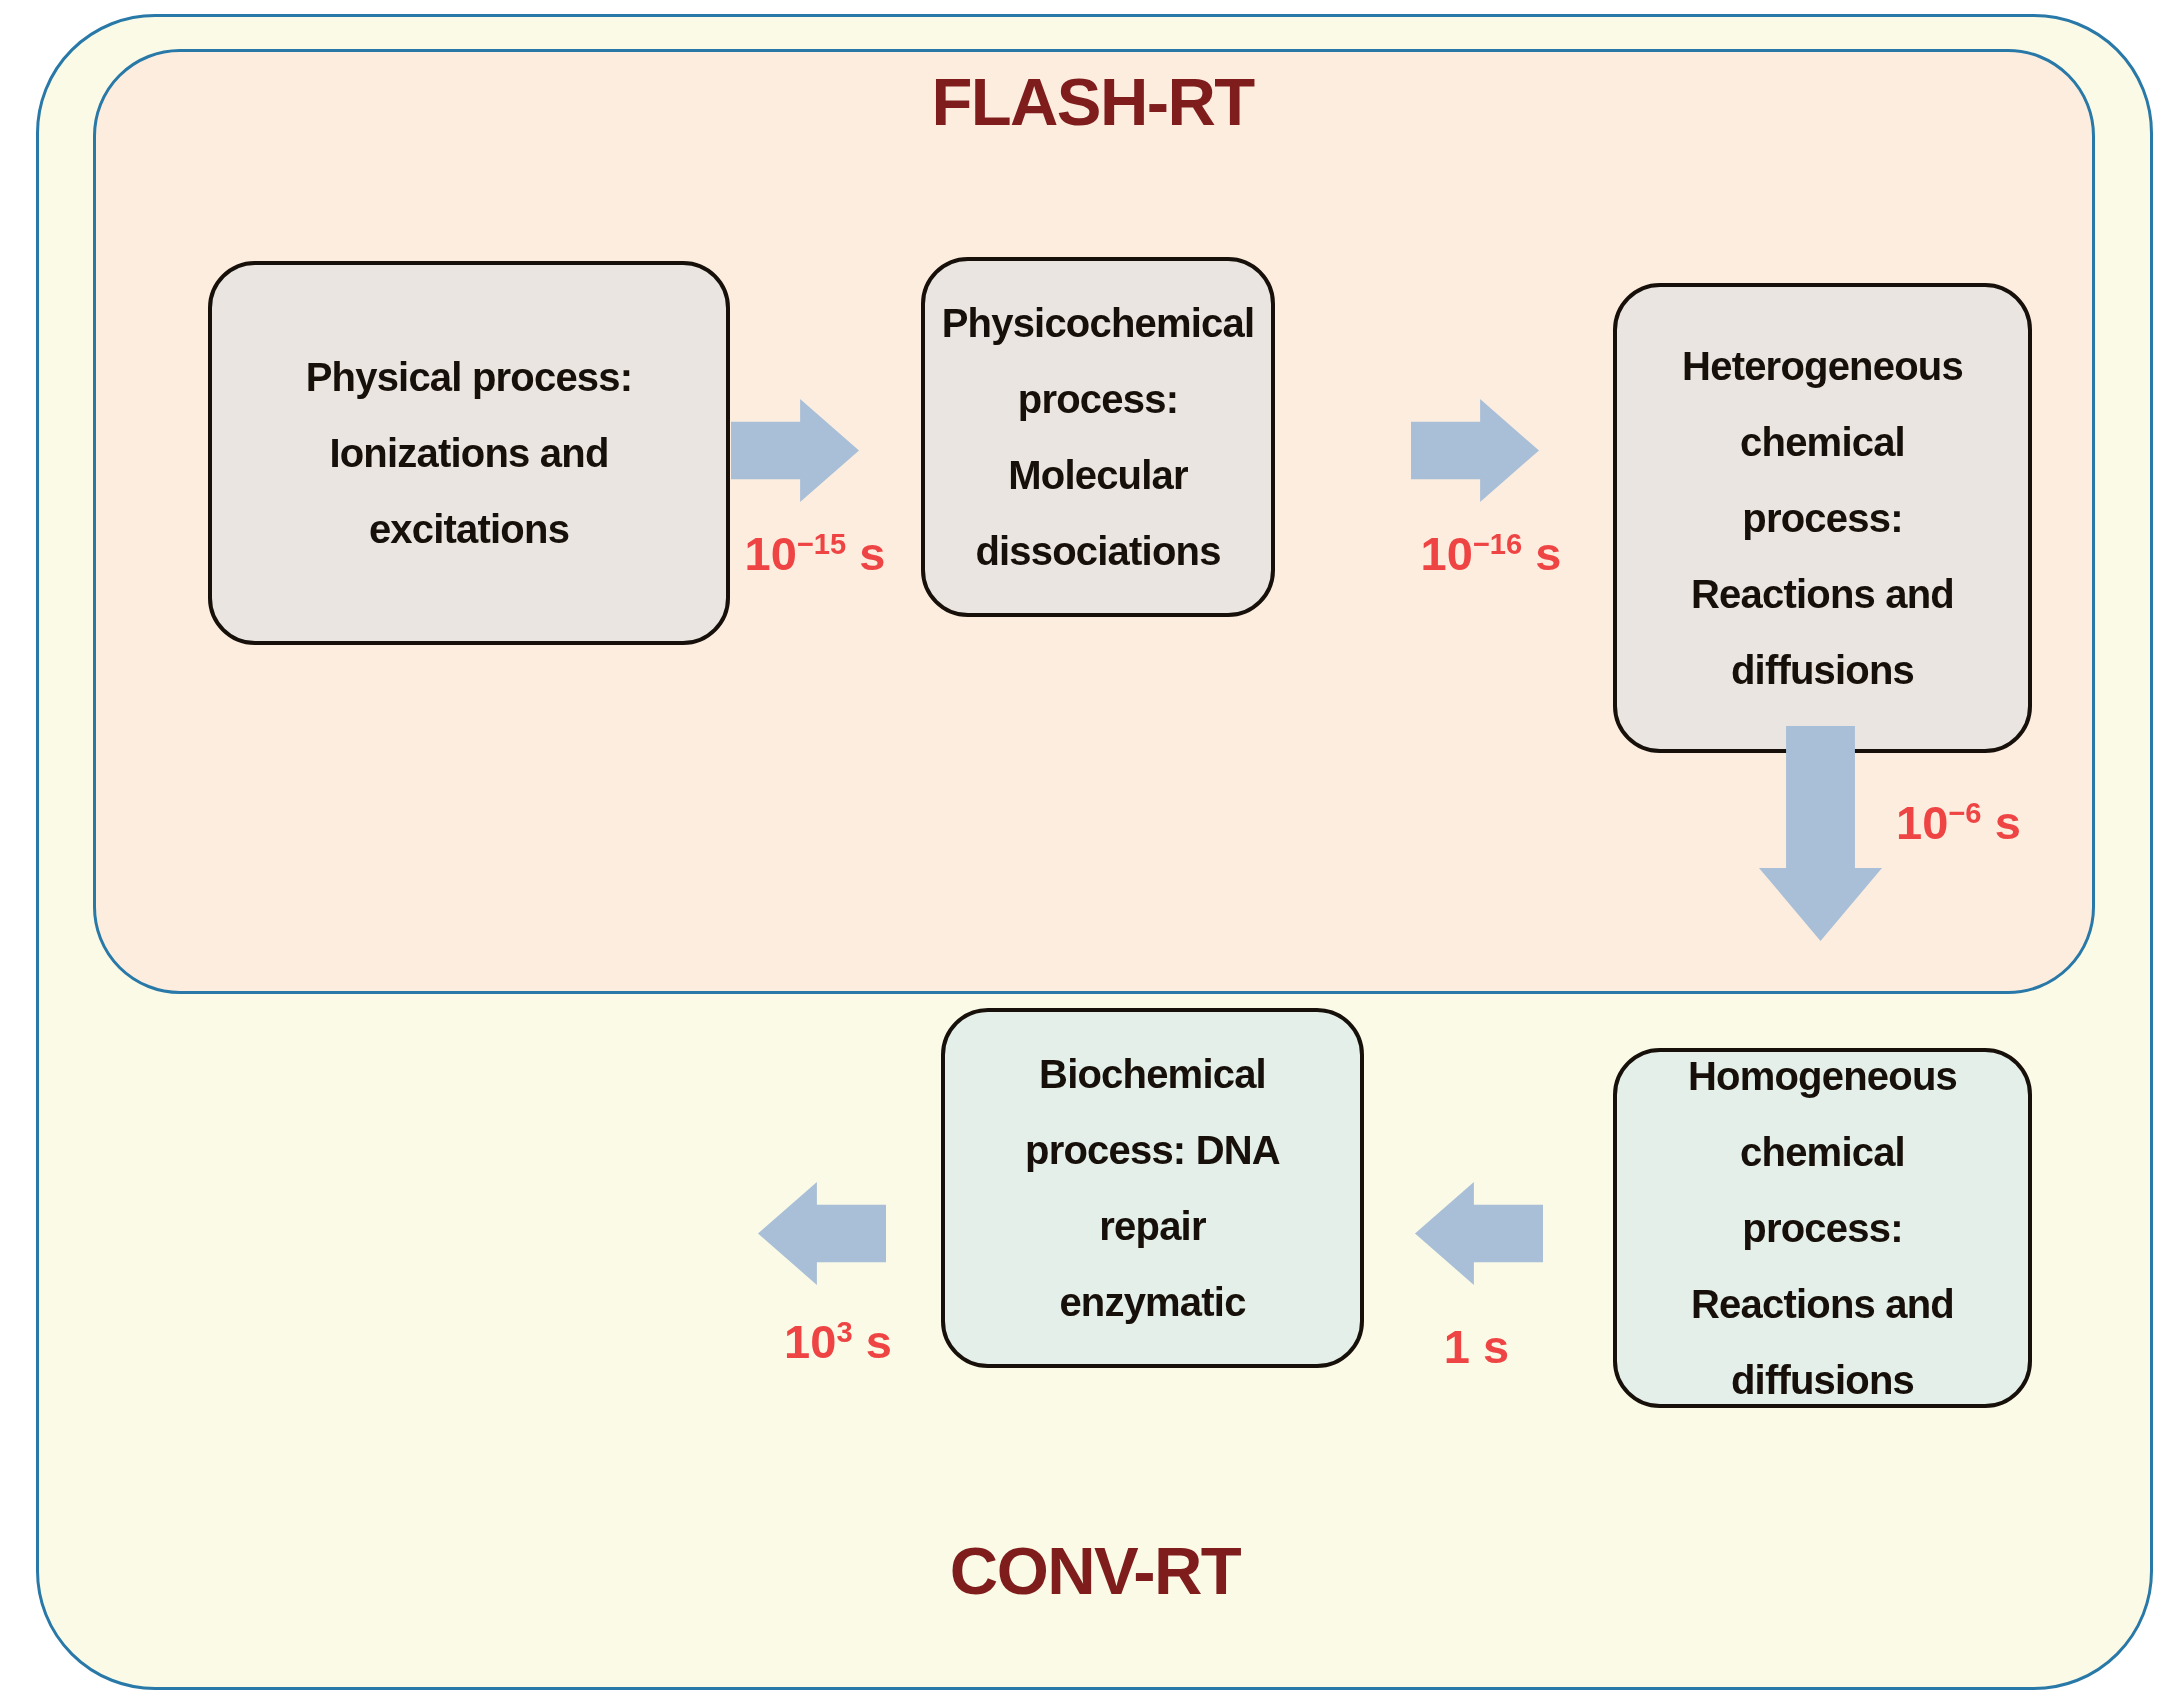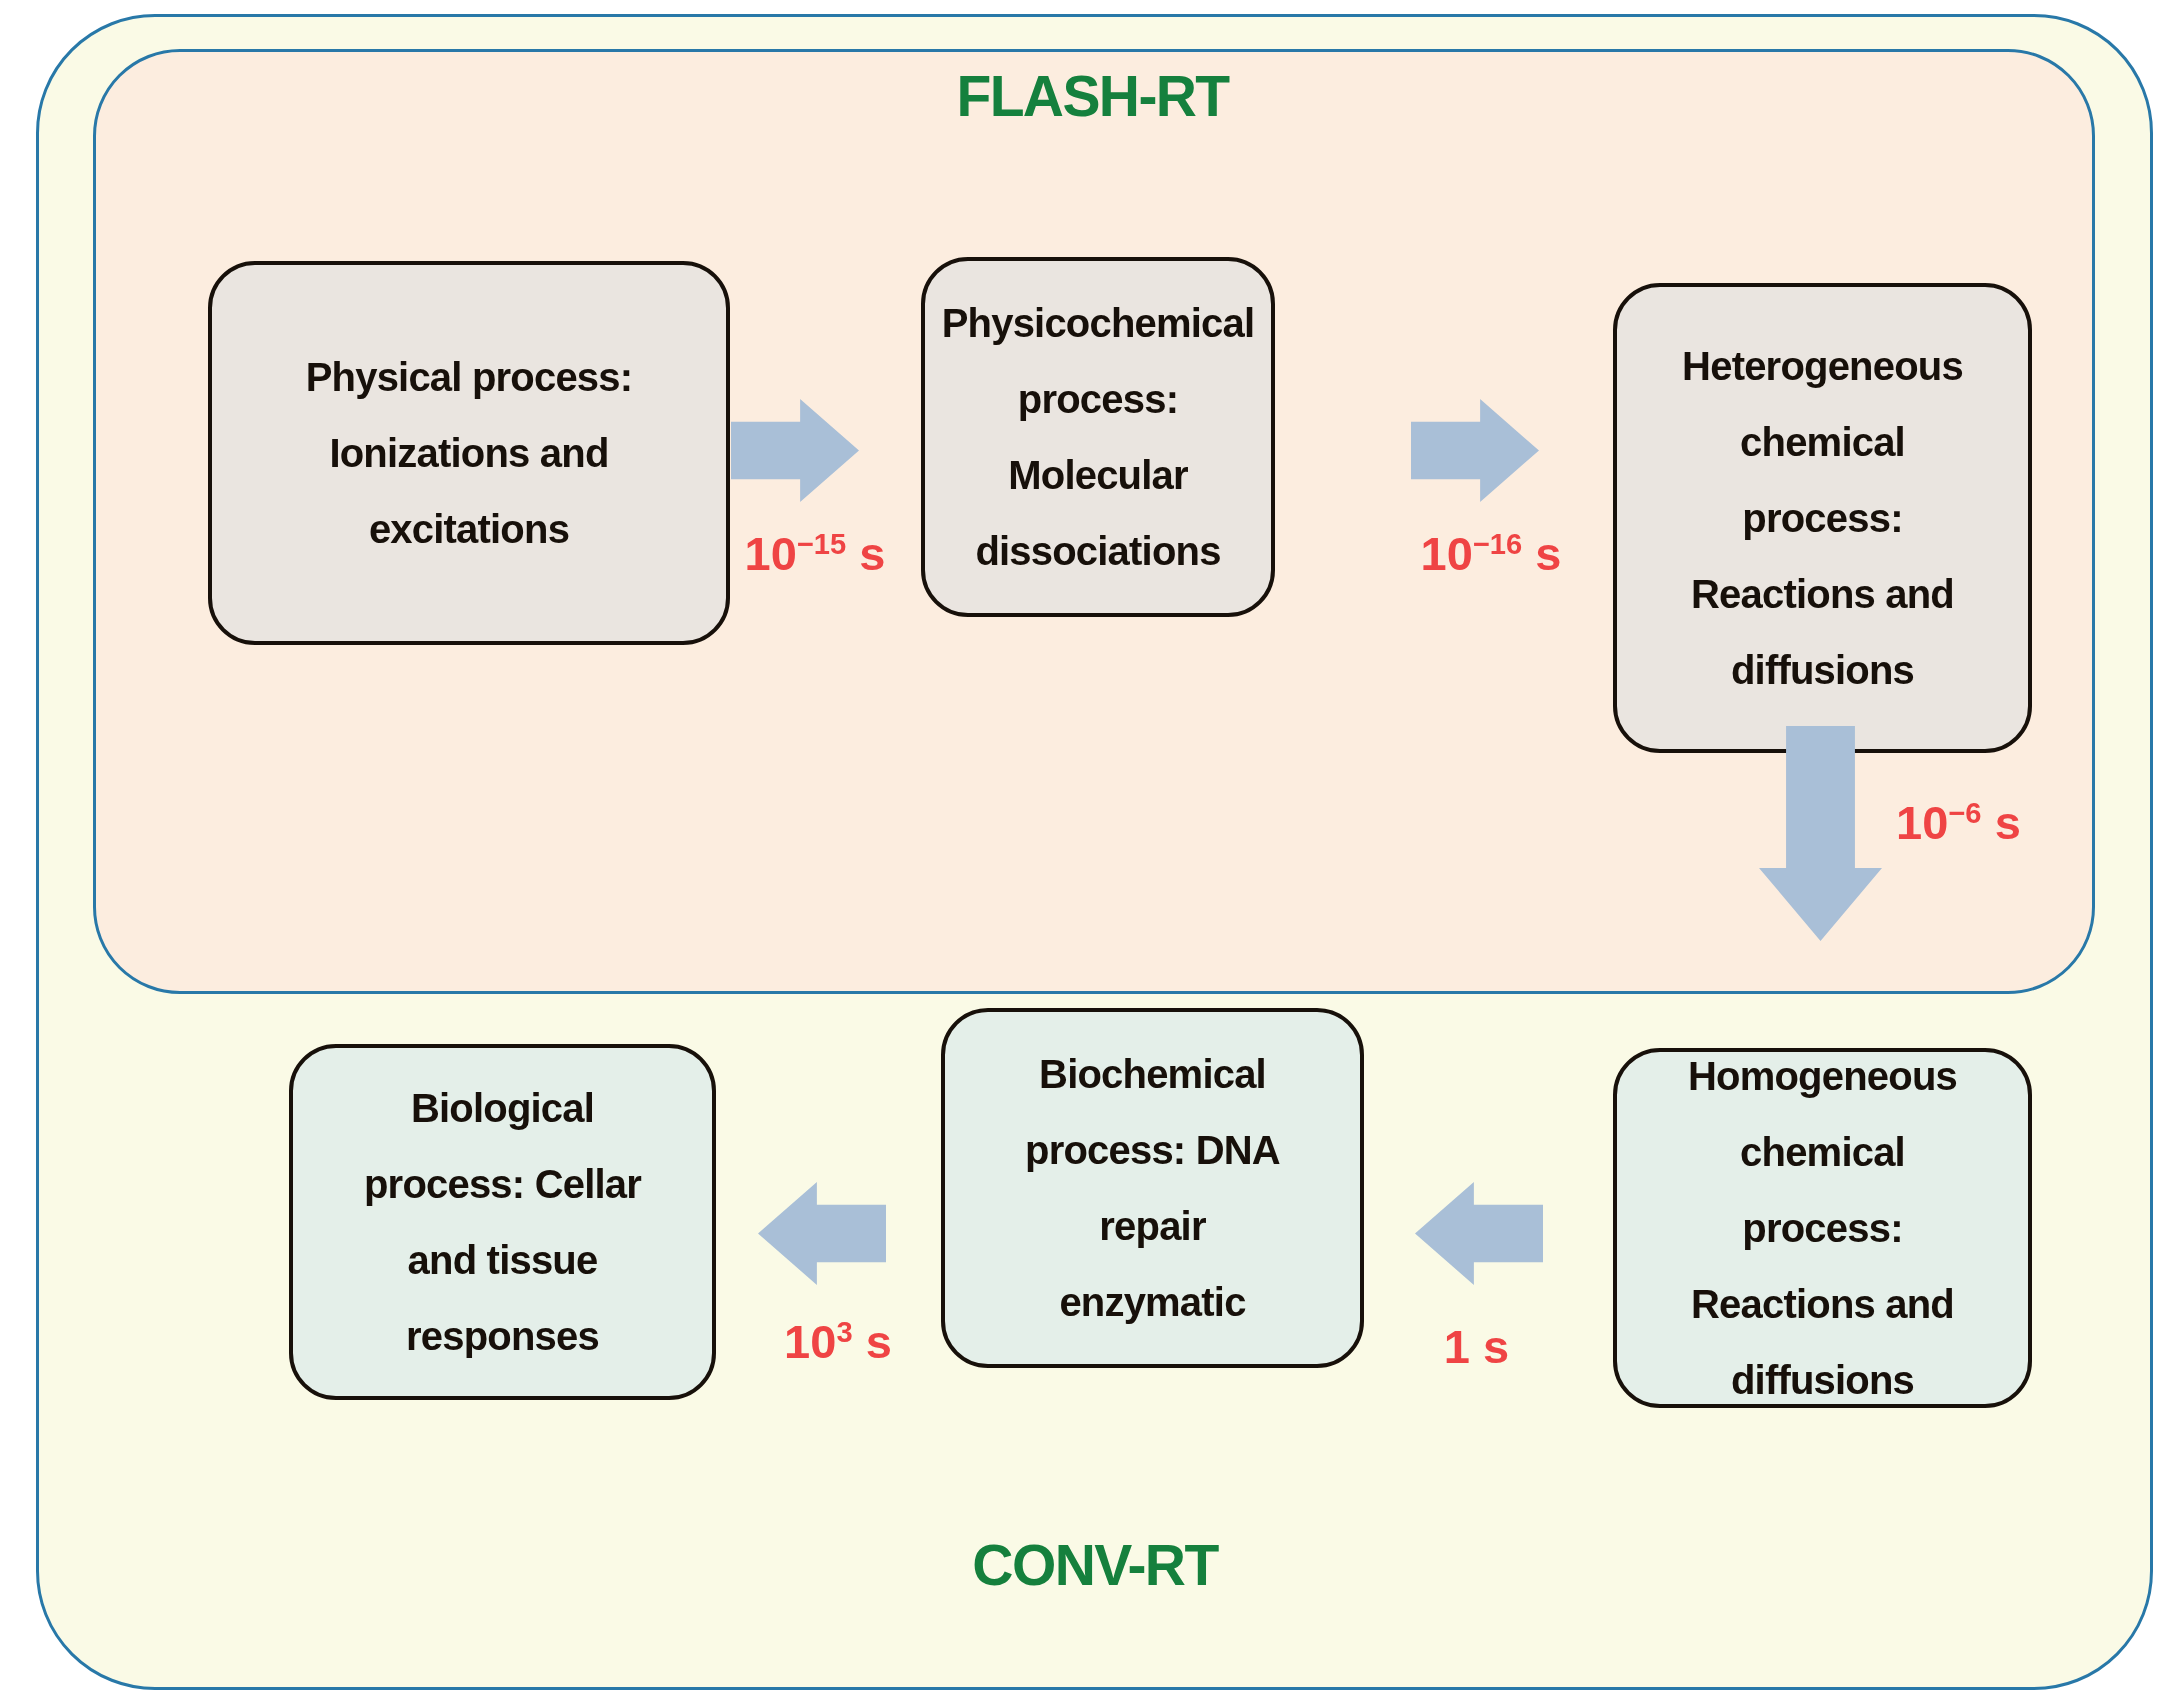--- a/index.html
+++ b/index.html
@@ -23,23 +23,23 @@
     position: absolute;
     left: 93px; top: 49px;
     width: 1996px; height: 939px;
     background: #FCEDDF;
     border: 3.2px solid #2878A8;
     border-radius: 87px;
   }
   .title {
     position: absolute;
     font-weight: bold;
-    font-size: 57px;
+    font-size: 67px;
     letter-spacing: -1.6px;
-    color: #15803d;
+    color: #7f1d1d;
     text-align: center;
   }
   .flash-title { left: 93px; width: 1999px; top: 63px; }
   .conv-title  { left: 36px;  width: 2118px; top: 1532px; }
   .box {
     position: absolute;
     display: flex;
     align-items: center;
     justify-content: center;
     text-align: center;
@@ -111,26 +111,20 @@
 Molecular
 dissociations</span>
   </div>
   <div class="box flash-box b3">
     <span>Heterogeneous
 chemical
 process:
 Reactions and
 diffusions</span>
   </div>
-  <div class="box conv-box b4">
-    <span>Biological
-process: Cellar
-and tissue
-responses</span>
-  </div>
   <div class="box conv-box b5">
     <span>Biochemical
 process: DNA
 repair
 enzymatic</span>
   </div>
   <div class="box conv-box b6">
     <span>Homogeneous
 chemical
 process:

